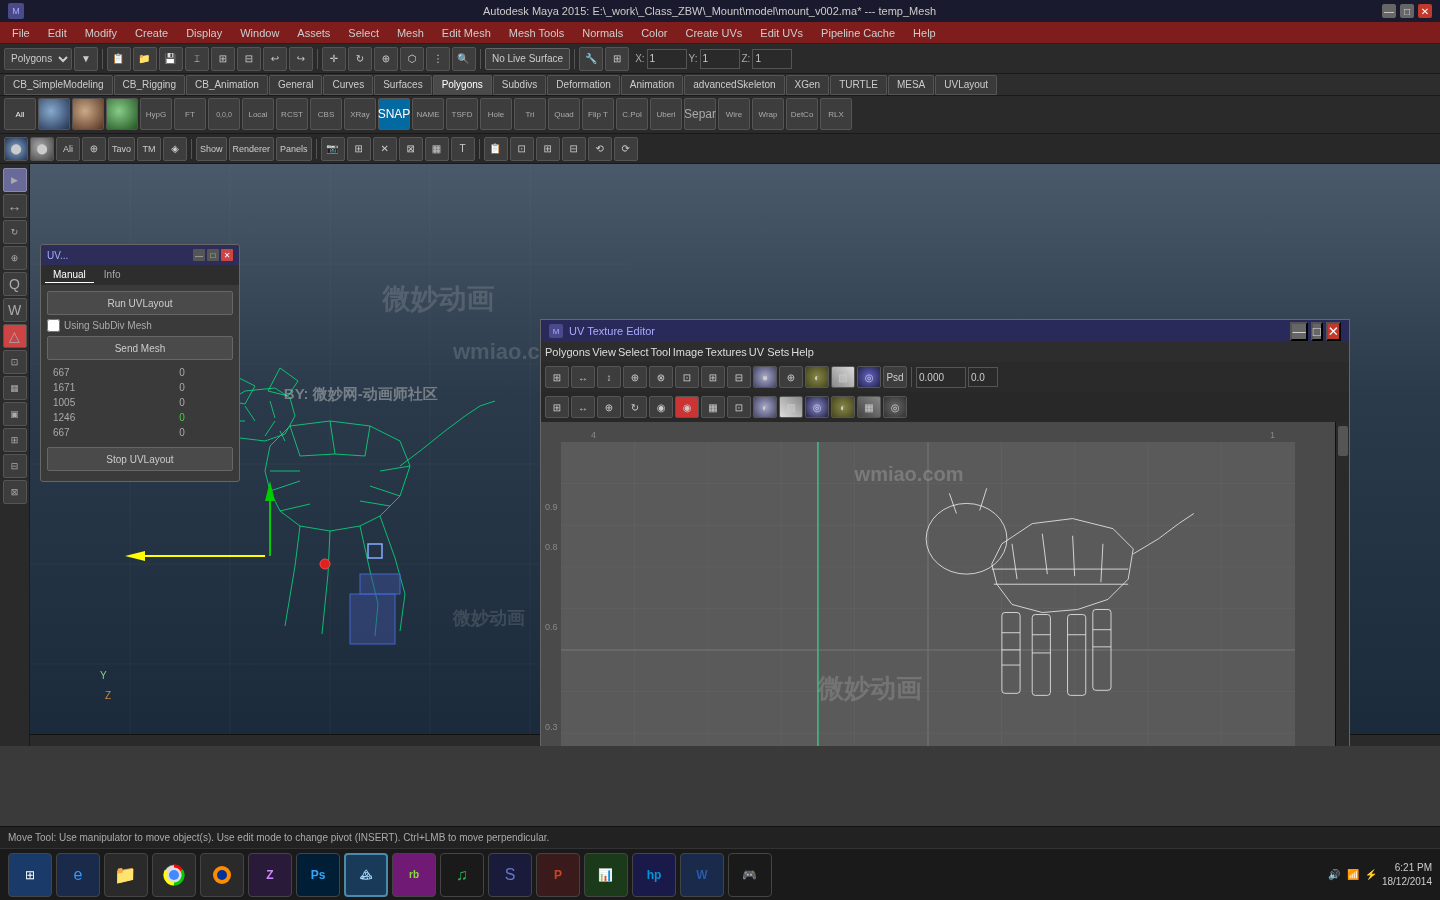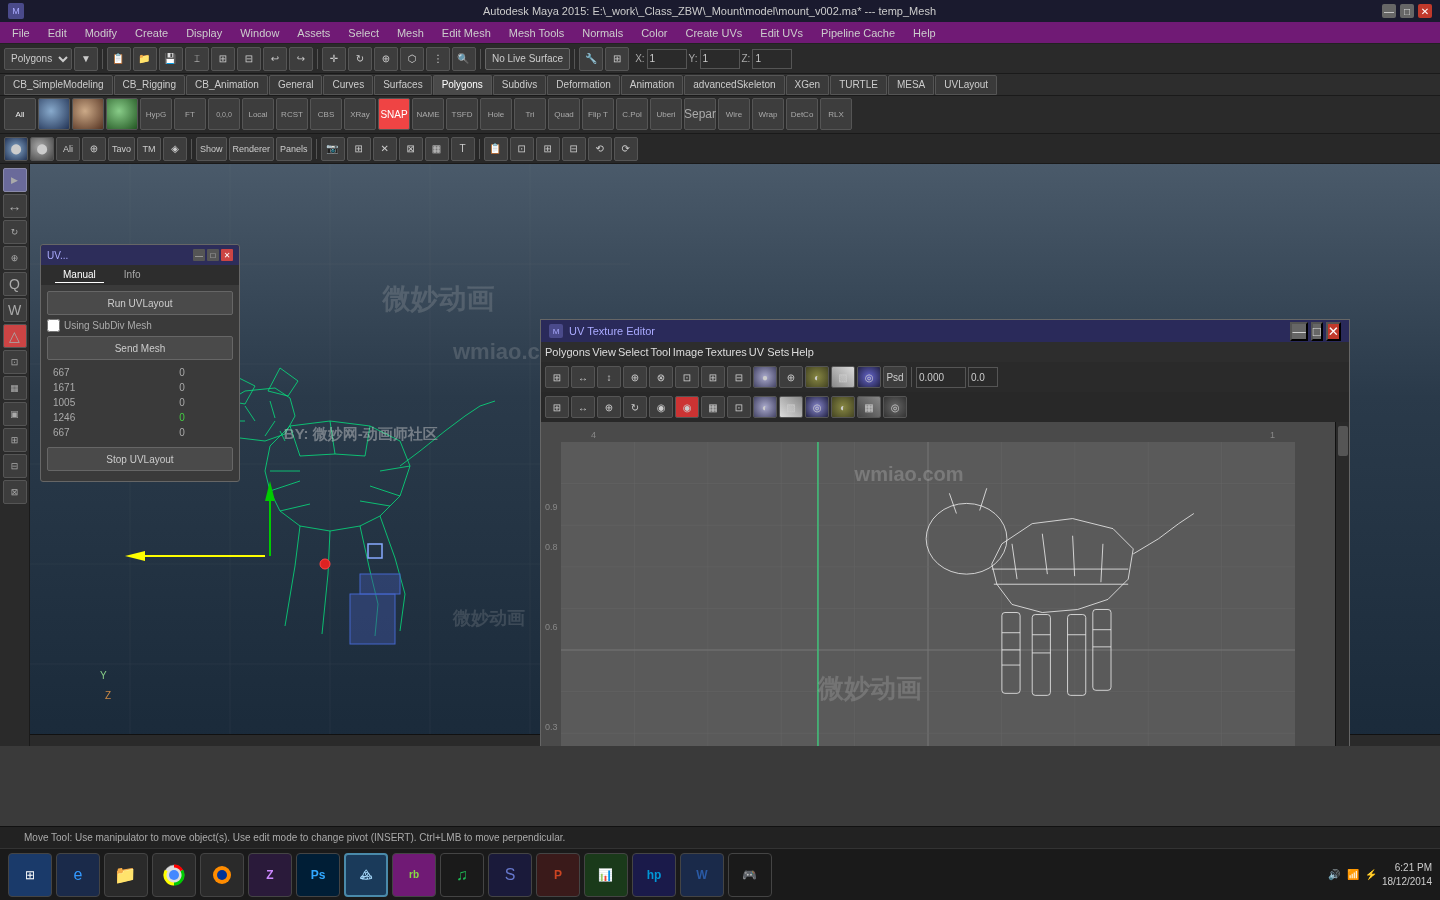--- a/index.html
+++ b/index.html
@@ -12,21 +12,21 @@
     }
     #title-bar .title { flex: 1; text-align: center; margin-left: 13px; }
     #title-bar .win-controls { display: flex; gap: 4px; }
     #title-bar .win-btn { width: 14px; height: 14px; border-radius: 2px; border: none; cursor: pointer; font-size: 10px; display: flex; align-items: center; justify-content: center; }
     .win-btn.minimize { background: #666; color: #ddd; }
     .win-btn.maximize { background: #666; color: #ddd; }
     .win-btn.close { background: #c0392b; color: #fff; }
 
     
     #menu-bar {
-      height: 22px; background: #701a75; display: flex; align-items: center;
+      height: 22px; background: #7f1d1d; display: flex; align-items: center;
       padding: 0 4px; gap: 2px; border-bottom: 1px solid #222;
     }
     #menu-bar .menu-item { padding: 2px 8px; color: #ccc; cursor: pointer; font-size: 11px; border-radius: 2px; }
 
     
     #toolbar1 {
       height: 30px; background: #2a2a2a; display: flex; align-items: center;
       padding: 2px 4px; gap: 2px; border-bottom: 1px solid #1a1a1a;
       overflow: hidden;
     }
@@ -111,21 +111,21 @@
     #uv-panel {
       position: absolute; top: 80px; left: 10px; width: 200px; background: #3a3a3a;
       border: 1px solid #666; border-radius: 3px; z-index: 20;
     }
     #uv-panel-title {
       height: 20px; background: #2d2d5a; display: flex; align-items: center;
       justify-content: space-between; padding: 0 6px; font-size: 10px; color: #aaaaff;
       border-radius: 3px 3px 0 0;
     }
     #uv-panel-tabs {
-      display: flex; background: #2d2d2d; padding: 2px 14px; gap: 12px;
+      display: flex; background: #2d2d2d; padding: 2px 4px; gap: 2px;
     }
     .uv-tab { padding: 2px 8px; font-size: 10px; color: #aaa; cursor: pointer; }
     .uv-tab.active { color: #fff; border-bottom: 1px solid #fff; }
     #uv-panel-body { padding: 6px; }
     .uv-btn {
       width: 100%; height: 24px; background: #4a4a4a; border: 1px solid #666;
       color: #ccc; font-size: 10px; border-radius: 2px; cursor: pointer; margin-bottom: 4px;
     }
     .uv-checkbox-row { display: flex; align-items: center; gap: 4px; margin-bottom: 4px; font-size: 10px; color: #aaa; }
     .uv-data-table { width: 100%; font-size: 10px; color: #aaa; }
@@ -167,21 +167,21 @@
       pointer-events: none; font-weight: bold;
     }
     .watermark-cn {
       position: absolute; color: rgba(180,180,180,0.25); font-size: 28px;
       pointer-events: none; font-weight: bold;
     }
 
     
     #status-bar {
       position: absolute; bottom: 52px; left: 0; right: 0; height: 22px;
-      background: #222; display: flex; align-items: center; padding: 0 24px;
+      background: #222; display: flex; align-items: center; padding: 0 8px;
       font-size: 10px; color: #aaa; border-top: 1px solid #111;
       z-index: 5;
     }
 
     
     #taskbar {
       position: absolute; bottom: 0; left: 0; right: 0; height: 52px;
       background: #1a1a1a; display: flex; align-items: center;
       padding: 0 8px; gap: 4px; border-top: 1px solid #333; z-index: 100;
     }
@@ -199,21 +199,21 @@
     }
 
     
     #right-scroll {
       width: 12px; background: #2a2a2a; border-left: 1px solid #111;
       display: flex; flex-direction: column; align-items: center; padding: 2px 0;
     }
 
     
     .by-text {
-      position: absolute; color: rgba(200,200,200,0.5); font-size: 14px; font-weight: bold; margin-top: 40px;
+      position: absolute; color: rgba(200,200,200,0.5); font-size: 14px; font-weight: bold;
     }
   </style>
 </head>
 <body>
 
 <div id="title-bar">
   <div style="display:flex;align-items:center;gap:4px;">
     <div style="width:16px;height:16px;background:#4a4a8a;border-radius:2px;display:flex;align-items:center;justify-content:center;font-size:9px;color:#aaaaff;">M</div>
   </div>
   <div class="title">Autodesk Maya 2015: E:\_work\_Class_ZBW\_Mount\model\mount_v002.ma*   ---   temp_Mesh</div>
@@ -305,21 +305,21 @@
   <div class="shelf-icon" style="background:radial-gradient(circle at 40% 40%, #88aacc, #223355);"></div>
   <div class="shelf-icon" style="background:radial-gradient(circle at 40% 40%, #ccaa88, #553322);"></div>
   <div class="shelf-icon" style="background:radial-gradient(circle at 40% 40%, #88cc88, #225522);"></div>
   <div class="shelf-icon" style="font-size:8px;color:#aaa;">HypG</div>
   <div class="shelf-icon" style="font-size:8px;color:#aaa;">FT</div>
   <div class="shelf-icon" style="font-size:7px;color:#aaa;">0,0,0</div>
   <div class="shelf-icon" style="font-size:8px;color:#aaa;">Local</div>
   <div class="shelf-icon" style="font-size:8px;color:#aaa;">RCST</div>
   <div class="shelf-icon" style="font-size:8px;color:#aaa;">CBS</div>
   <div class="shelf-icon" style="font-size:8px;color:#aaa;">XRay</div>
-  <div class="shelf-icon" style="background:#ef4444;font-size:10px;color:#fff;">SNAP</div>
+  <div class="shelf-icon" style="background:#0369a1;font-size:12px;color:#fff;">SNAP</div>
   <div class="shelf-icon" style="font-size:8px;color:#aaa;">NAME</div>
   <div class="shelf-icon" style="font-size:8px;color:#aaa;">TSFD</div>
   <div class="shelf-icon" style="font-size:8px;color:#aaa;">Hole</div>
   <div class="shelf-icon" style="font-size:8px;color:#aaa;">Tri</div>
   <div class="shelf-icon" style="font-size:8px;color:#aaa;">Quad</div>
   <div class="shelf-icon" style="font-size:8px;color:#aaa;">Flip T</div>
   <div class="shelf-icon" style="font-size:8px;color:#aaa;">C.Pol</div>
   <div class="shelf-icon" style="font-size:8px;color:#aaa;">Uberi</div>
   <div class="shelf-icon" style="font-size:12px;color:#aaa;">Separ</div>
   <div class="shelf-icon" style="font-size:8px;color:#aaa;">Wire</div>

